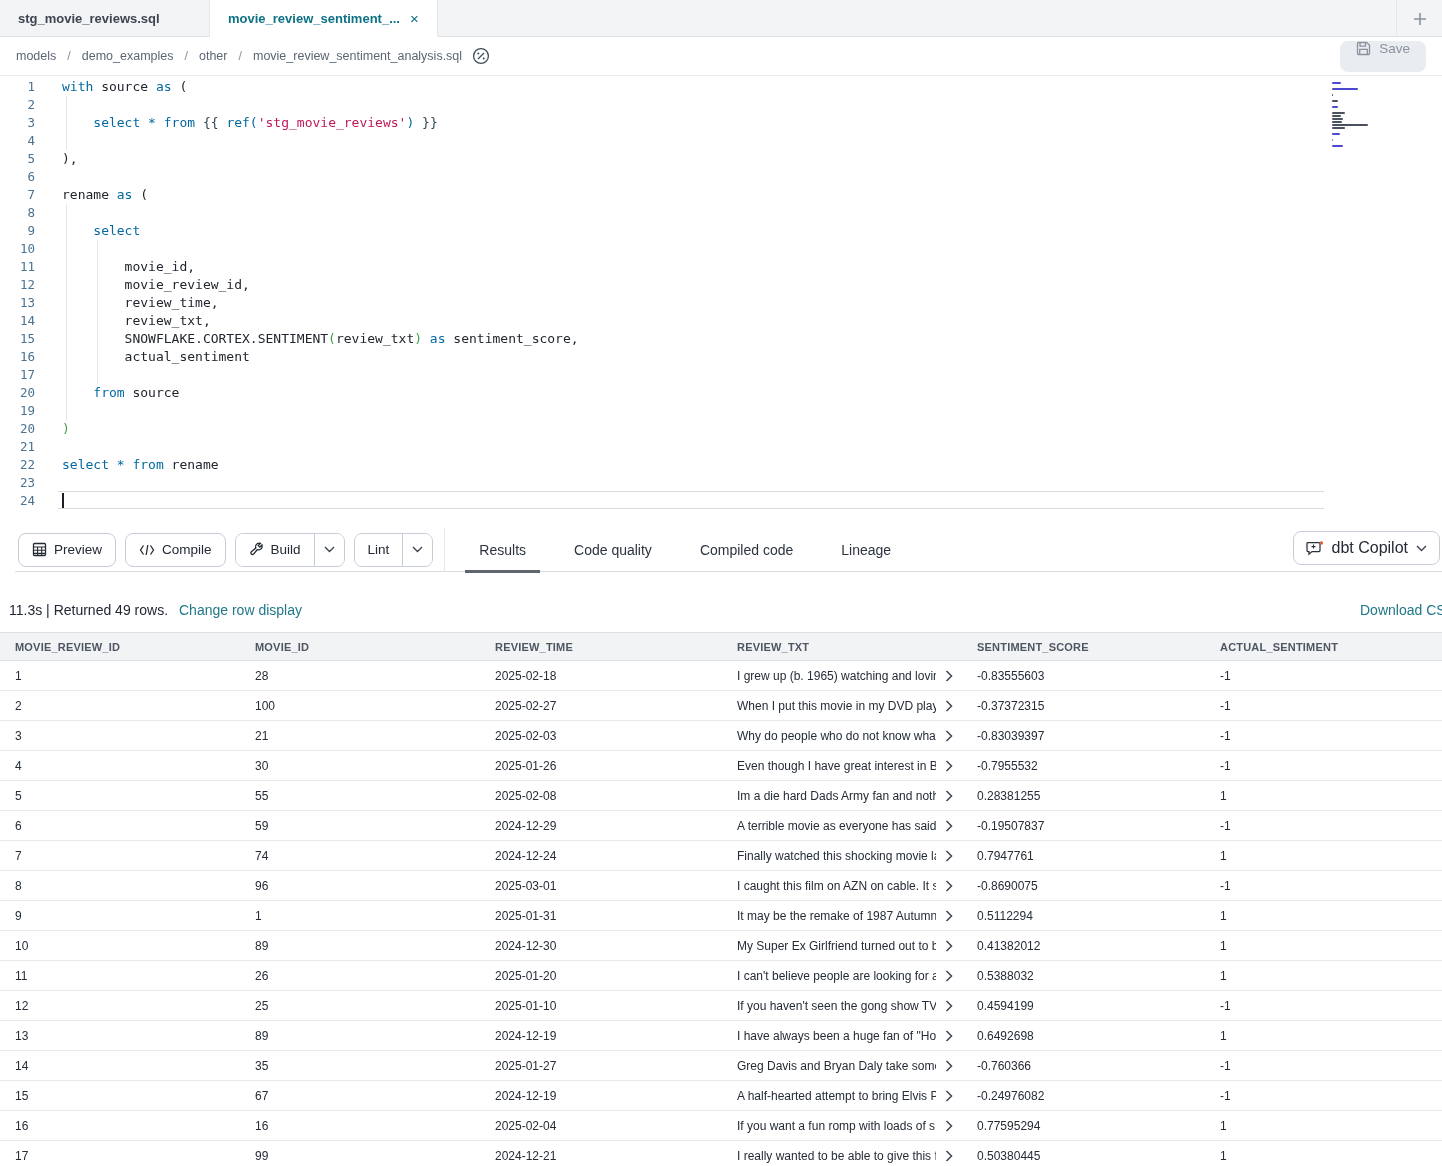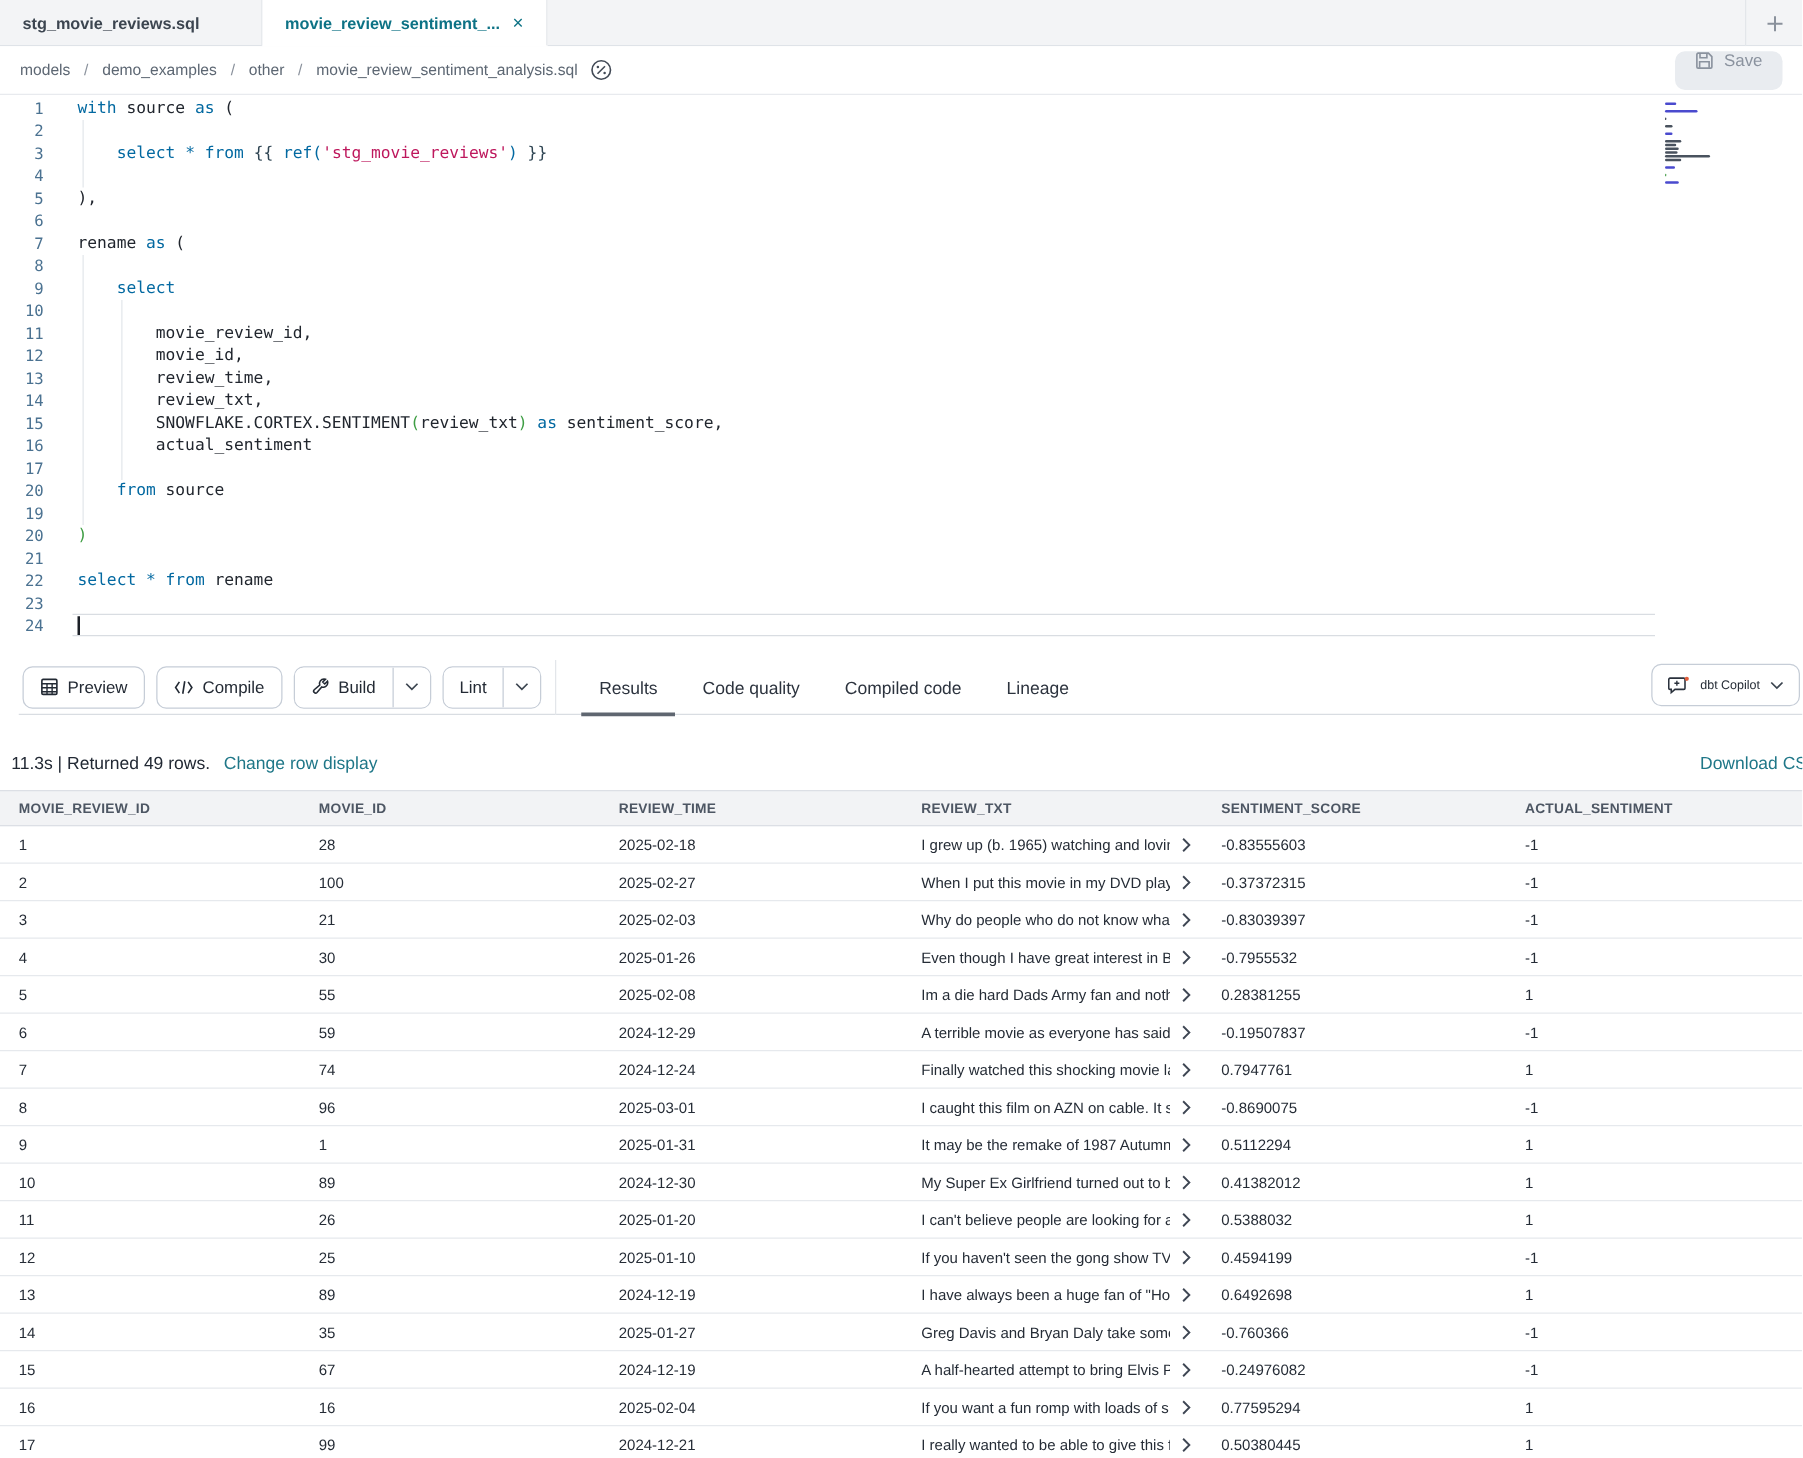--- a/index.html
+++ b/index.html
@@ -51,27 +51,27 @@
   .abtn { display:flex; align-items:center; gap:7px; height:34px; padding:0 13px;
           background:#fff; border:1px solid #c6cdd7; border-radius:8px; font-size:13.5px;
           color:#232a34; font-family:inherit; margin-right:9px; font-weight:500; }
   .split { display:flex; align-items:stretch; border:1px solid #c6cdd7; border-radius:8px;
            margin-right:9px; overflow:hidden; height:34px; }
   .split .main { display:flex; align-items:center; gap:7px; padding:0 13px; font-size:13.5px;
                  color:#232a34; background:#fff; border:none; font-family:inherit; font-weight:500; }
   .split .caret { display:flex; align-items:center; justify-content:center; width:30px;
                   border:none; border-left:1px solid #c6cdd7; background:#fff; color:#3c4550; }
   .vdivider { width:1px; height:44px; background:#e3e6ea; margin:0 2px; }
-  .rtabs { display:flex; align-items:flex-start; height:44px; margin-left:18px; gap:8px; }
+  .rtabs { display:flex; align-items:flex-start; height:44px; margin-left:18px; gap:20px; }
   .rtab { position:relative; height:44px; display:flex; align-items:center; padding:0 14px;
           font-size:14px; color:#2c333e; cursor:pointer; }
   .rtab.active::after { content:""; position:absolute; left:0; right:0; bottom:-1px; height:3px; background:#5f6670; }
   .copilot-wrap { position:absolute; right:2px; top:531px; }
   .copilot { display:flex; align-items:center; gap:8px; height:34px; padding:0 12px;
-             background:#fff; border:1px solid #c6cdd7; border-radius:8px; font-size:10px;
+             background:#fff; border:1px solid #c6cdd7; border-radius:8px; font-size:16px;
              color:#232a34; font-family:inherit; font-weight:500; }
 
   
   .statusrow { position:absolute; left:0; top:580px; width:1198px; height:60px; background:#fff; }
   .status-text { position:absolute; left:9px; top:22px; font-size:14px; color:#212833; }
   .link { font-size:14px; color:#1f7788; cursor:pointer; }
   .change-link { position:absolute; left:179px; top:22px; }
   .dl-link { position:absolute; left:1360px; top:22px; white-space:nowrap; }
 
   
@@ -174,22 +174,22 @@
         <div class="codeline"><span class="tok-kw">with</span><span class="tok-id"> source </span><span class="tok-kw">as</span><span class="tok-id"> (</span></div>
         <div class="codeline"></div>
         <div class="codeline"><span class="tok-pl">    </span><span class="tok-kw">select</span><span class="tok-pl"> </span><span class="tok-kw">*</span><span class="tok-pl"> </span><span class="tok-kw">from</span><span class="tok-pl"> </span><span class="tok-br">{{</span><span class="tok-pl"> </span><span class="tok-kw">ref(</span><span class="tok-str">'stg_movie_reviews'</span><span class="tok-kw">)</span><span class="tok-pl"> </span><span class="tok-br">}}</span></div>
         <div class="codeline"></div>
         <div class="codeline"><span class="tok-id">),</span></div>
         <div class="codeline"></div>
         <div class="codeline"><span class="tok-id">rename </span><span class="tok-kw">as</span><span class="tok-id"> (</span></div>
         <div class="codeline"></div>
         <div class="codeline"><span class="tok-pl">    </span><span class="tok-kw">select</span></div>
         <div class="codeline"></div>
+        <div class="codeline"><span class="tok-id">        movie_id,</span></div>
         <div class="codeline"><span class="tok-id">        movie_review_id,</span></div>
-        <div class="codeline"><span class="tok-id">        movie_id,</span></div>
         <div class="codeline"><span class="tok-id">        review_time,</span></div>
         <div class="codeline"><span class="tok-id">        review_txt,</span></div>
         <div class="codeline"><span class="tok-id">        SNOWFLAKE.CORTEX.SENTIMENT</span><span class="tok-grn">(</span><span class="tok-id">review_txt</span><span class="tok-grn">)</span><span class="tok-kw"> as </span><span class="tok-id">sentiment_score,</span></div>
         <div class="codeline"><span class="tok-id">        actual_sentiment</span></div>
         <div class="codeline"></div>
         <div class="codeline"><span class="tok-pl">    </span><span class="tok-kw">from</span><span class="tok-id"> source</span></div>
         <div class="codeline"></div>
         <div class="codeline"><span class="tok-grn">)</span></div>
         <div class="codeline"></div>
         <div class="codeline"><span class="tok-kw">select</span><span class="tok-pl"> </span><span class="tok-kw">*</span><span class="tok-pl"> </span><span class="tok-kw">from</span><span class="tok-id"> rename</span></div>

